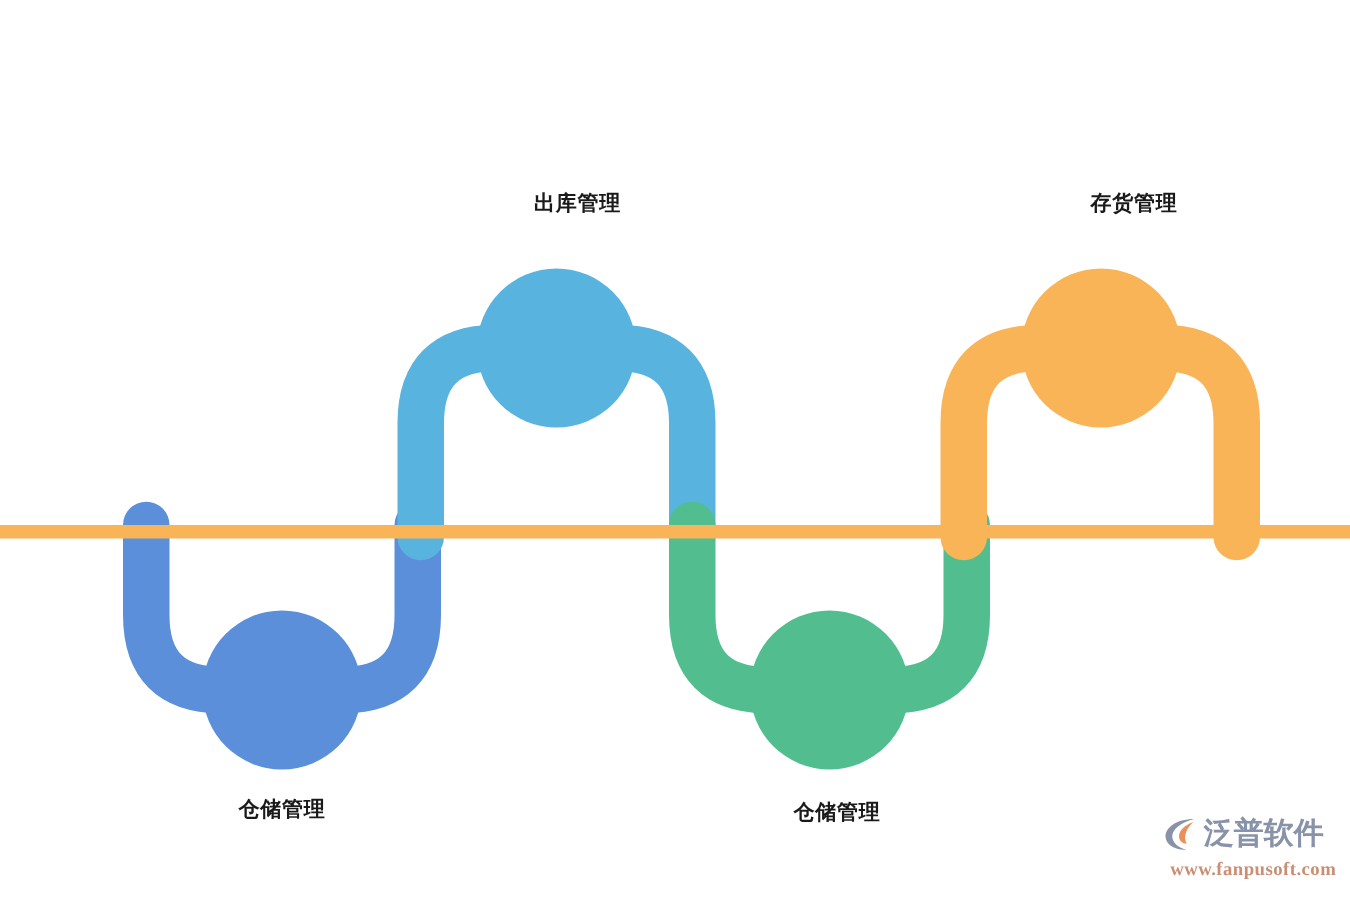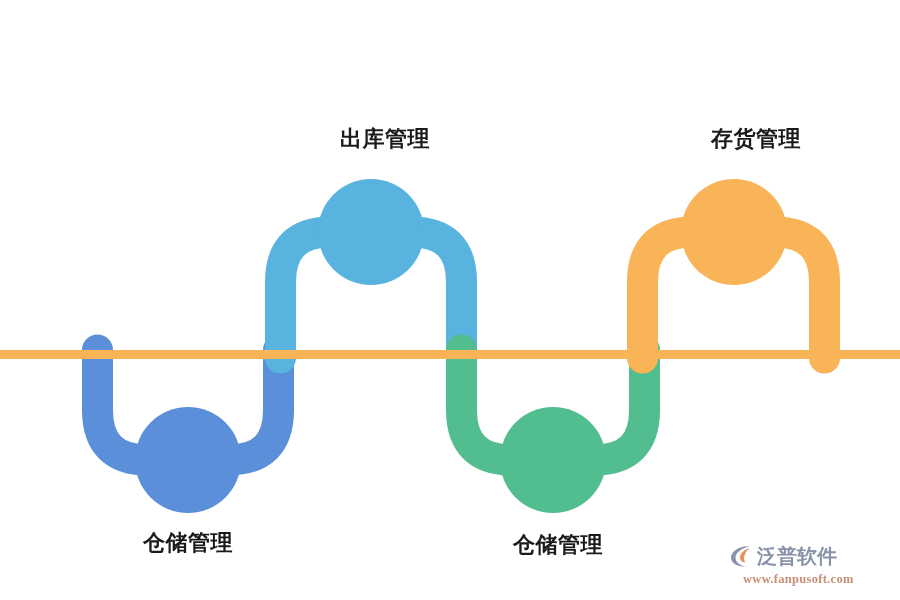--- a/index.html
+++ b/index.html
@@ -21,44 +21,44 @@
   }
   #diagram-svg {
     position: absolute;
     left: 0;
     top: 0;
     width: 900px;
     height: 600px;
   }
   .node-label {
     position: absolute;
-    font-size: 22px;
+    font-size: 14px;
     font-weight: bold;
     color: #1a1a1a;
     letter-spacing: 0.5px;
     white-space: nowrap;
     text-align: center;
     line-height: 1;
     transform: translateX(-50%);
   }
   #label-node-0 { left: 188px; top: 532px; }
   #label-node-1 { left: 385px; top: 128px; }
   #label-node-2 { left: 558px; top: 534px; }
   #label-node-3 { left: 756px; top: 128px; }
 
   
   #watermark {
     position: absolute;
-    left: 728px;
+    left: 762px;
     top: 534px;
     width: 132px;
     height: 60px;
     display: flex;
     flex-direction: column;
-    align-items: flex-start;
+    align-items: center;
     justify-content: center;
   }
   #watermark-top {
     display: flex;
     align-items: center;
     gap: 3px;
   }
   #watermark-mark {
     width: 26px;
     height: 26px;

